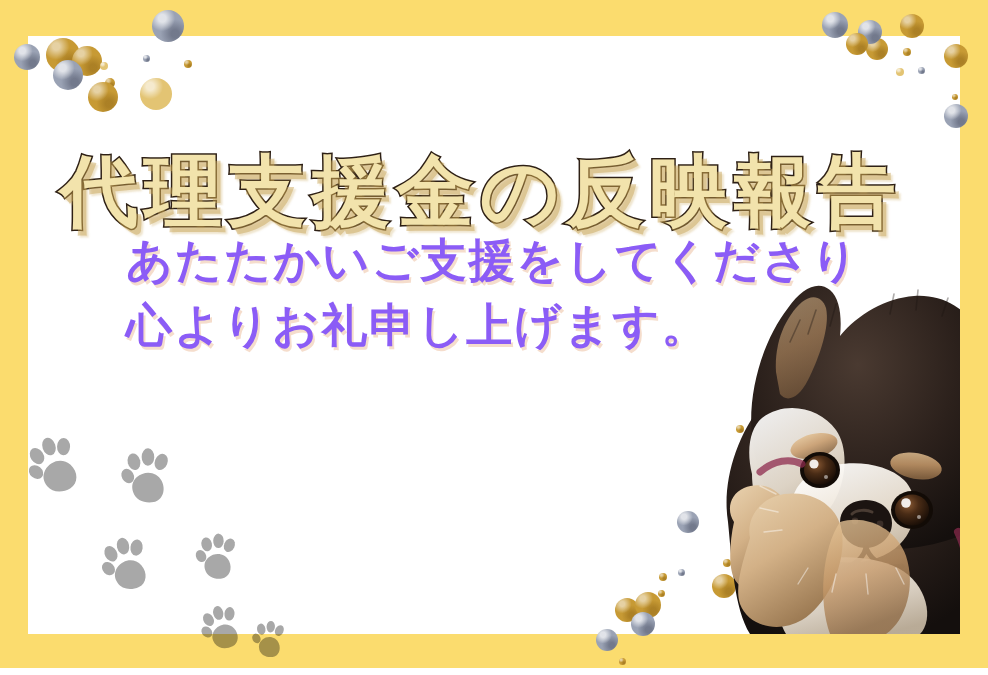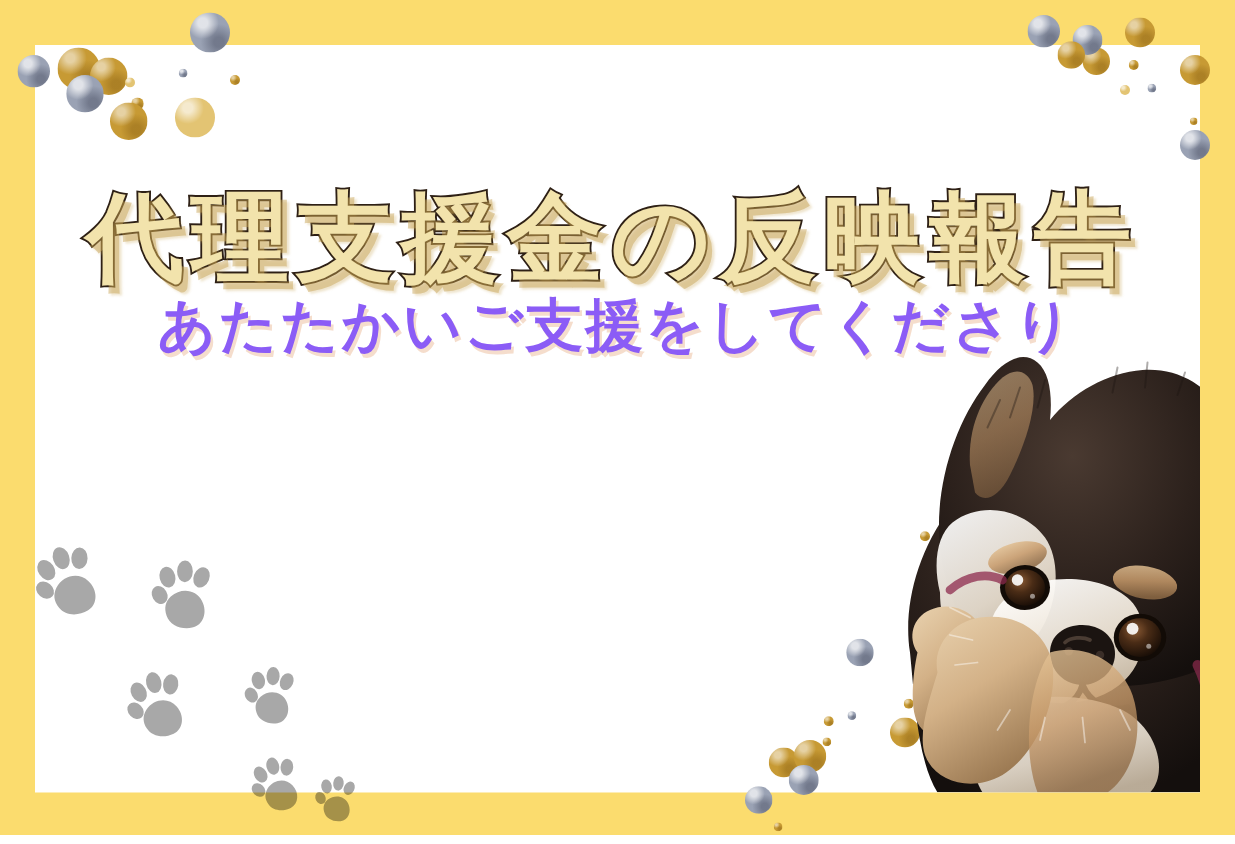--- a/index.html
+++ b/index.html
@@ -52,21 +52,21 @@
   
   .paw{position:absolute;mix-blend-mode:multiply;}
   .paw svg{display:block;width:100%;height:100%;}
 
   
   #title{
     position:absolute;
     left:60px;
     top:98px;
     width:860px;
-    text-align:center;
+    text-align:left;
     font-family:"DejaVu Sans","Liberation Sans",sans-serif;
     font-weight:bold;
     font-size:78px;
     line-height:1.06;
     letter-spacing:6px;
     color:#F2E3AC;
     white-space:nowrap;
     -webkit-text-stroke:3px #2E2015;
     paint-order:stroke fill;
     text-shadow:
@@ -332,15 +332,16 @@
       <div class="confetti c-silver" style="left: 944px; top: 104px; width: 24px; height: 24px;"></div>
       <div class="confetti c-silver" style="left: 631px; top: 612px; width: 24px; height: 24px;"></div>
       <div class="confetti c-silver" style="left: 596px; top: 629px; width: 22px; height: 22px;"></div>
       <div class="confetti c-gold" style="left: 619px; top: 658px; width: 7px; height: 7px;"></div>
     </div>
 
   <h1 id="title">代理支援金の反映報告</h1>
 
   <div id="body-copy">
     <div class="line">あたたかいご支援をしてくださり</div>
+    <div class="line">心よりお礼申し上げます。</div>
   </div>
 
 </div>
 
 </body></html>

